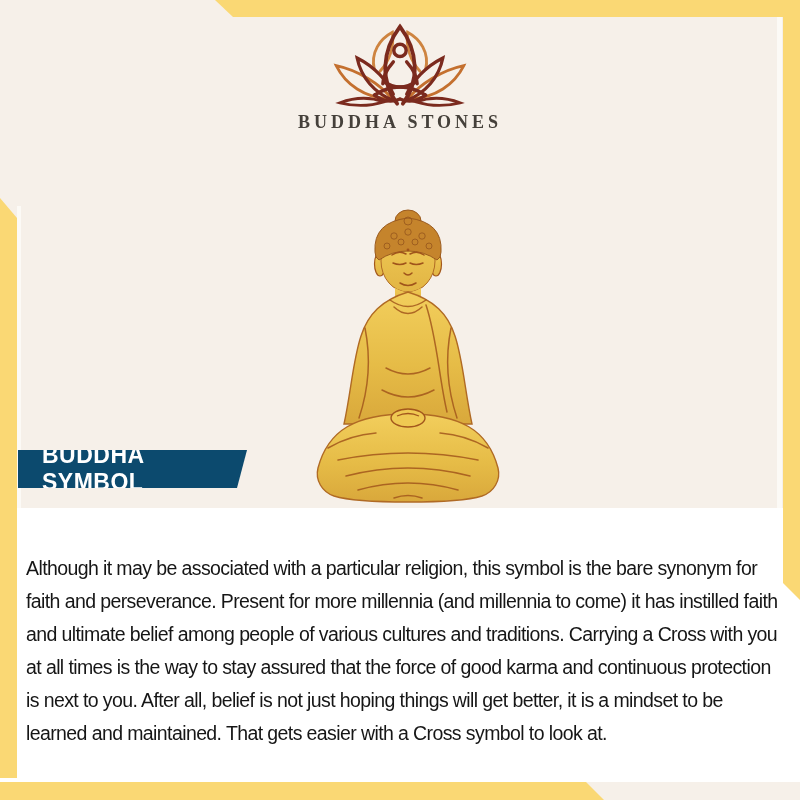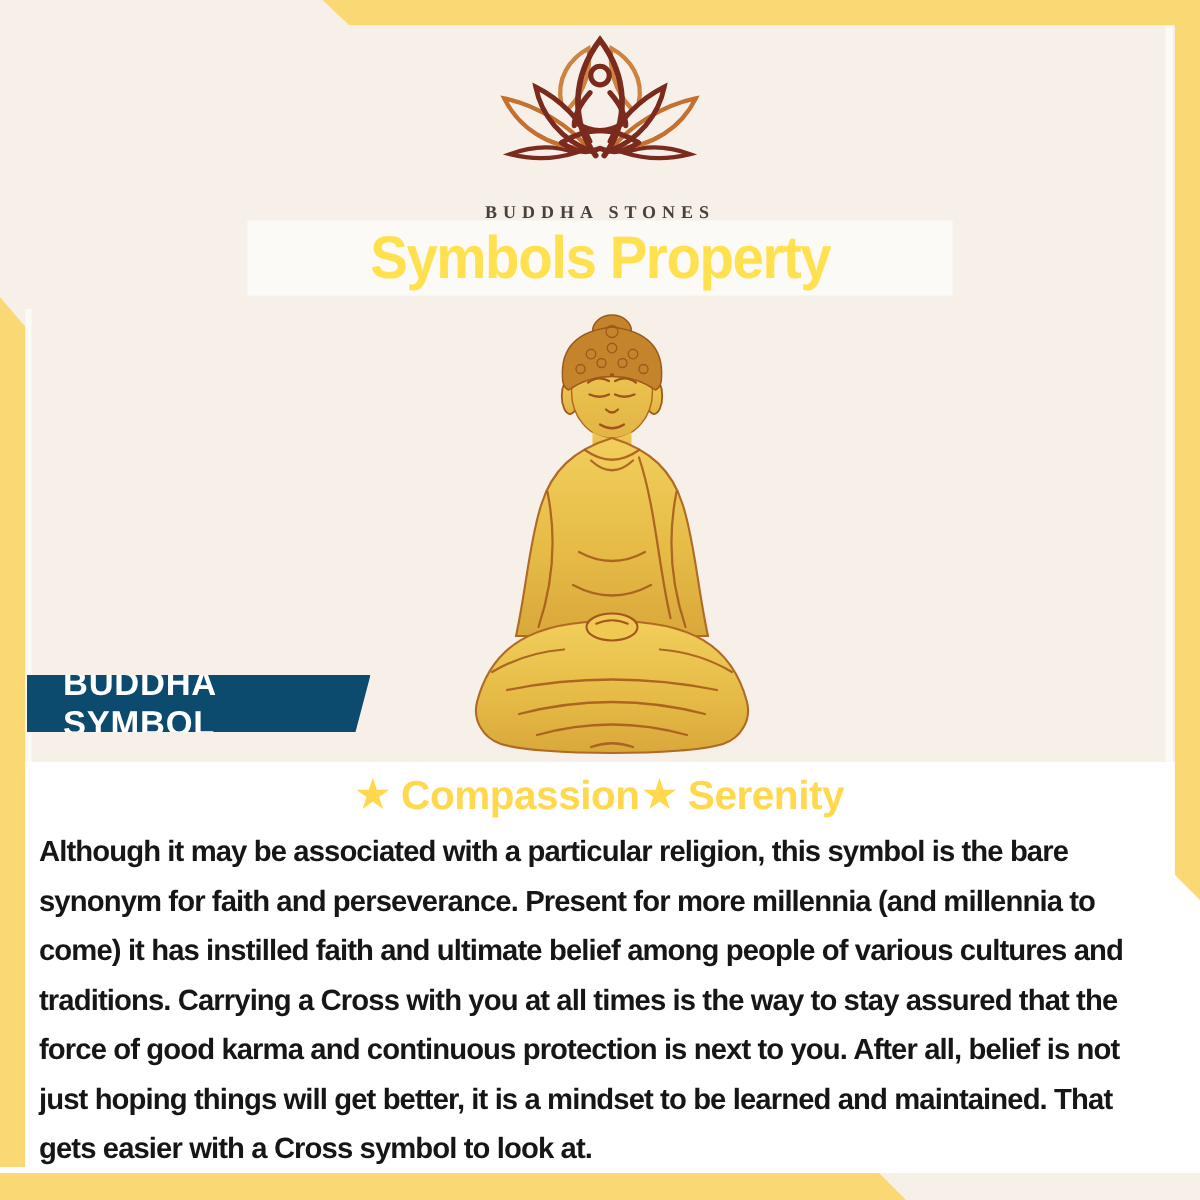--- a/index.html
+++ b/index.html
@@ -20,22 +20,22 @@
     clip-path:polygon(0 0,17px 20px,17px 580px,0 580px);}
   .bar-bottom{left:0;top:782px;width:604px;height:18px;
     clip-path:polygon(0 0,586px 0,604px 18px,0 18px);}
   .gap-right{position:absolute;left:777px;top:17px;width:5px;height:491px;background:#FCFAF6;}
   .gap-left{position:absolute;left:17px;top:206px;width:4px;height:302px;background:#FCFAF6;}
 
   
   .logo{position:absolute;left:315px;top:18px;width:170px;height:100px;}
   .brand{
     position:absolute;left:0;top:112px;width:800px;text-align:center;
-    font-family:"Liberation Serif",serif;font-size:12px;font-weight:600;
-    letter-spacing:4px;color:#45403A;margin-top:22px;
+    font-family:"Liberation Serif",serif;font-size:18px;font-weight:600;
+    letter-spacing:4px;color:#45403A;
   }
   
   .title-banner{
     position:absolute;left:165px;top:147px;width:470px;height:50px;
     background:#FCFAF6;display:flex;align-items:center;justify-content:center;
   }
   .title-text{
     font-size:40px;font-weight:bold;letter-spacing:-1px;color:#FFE04E;
     transform:scaleX(.94);
   }
@@ -53,21 +53,21 @@
   
   .features{
     position:absolute;left:0;top:515px;width:800px;text-align:center;
     color:#FFD84E;font-weight:bold;font-size:27px;letter-spacing:-.3px;
   }
   .features .star{font-size:25px;position:relative;top:-1px;}
   .features .star-lead{margin-right:8px;}
   .features .star-mid{margin-left:2px;margin-right:8px;}
   .paragraph{
     position:absolute;left:26px;top:552px;width:756px;
-    color:#161616;font-size:19.5px;font-weight:bold;line-height:33px;letter-spacing:-.6px;
+    color:#161616;font-size:19.5px;font-weight:normal;line-height:33px;letter-spacing:-.6px;
   }
 </style>
 </head>
 <body>
 
 <div class="canvas">
 
   <div class="cream-top"></div>
   <div class="cream-bottom"></div>
   <div class="gap-right"></div>
@@ -92,23 +92,20 @@
 
     <path d="M82,90 C64,66 66,34 85,9 C104,34 106,66 88,90" stroke="#7B2A1E" stroke-width="4"></path>
 
     <circle cx="85" cy="34" r="6.5" stroke="#7B2A1E" stroke-width="3.6"></circle>
     <path d="M78,46 C71,54 67,62 67,69 M92,46 C99,54 103,62 103,69" stroke="#7B2A1E" stroke-width="3.6"></path>
     <path d="M68,67 Q85,78 102,67" stroke="#7B2A1E" stroke-width="3.6"></path>
     <path d="M58,81 Q85,64 112,81 M58,81 Q72,91 85,85 M112,81 Q98,91 85,85" stroke="#7B2A1E" stroke-width="3.6"></path>
   </svg>
   <div class="brand">BUDDHA STONES</div>
 
-  <div class="title-banner">
-    <div class="title-text">Symbols Property</div>
-  </div>
 
   <svg class="buddha" viewBox="0 0 218 296">
     <defs>
       <linearGradient id="gold" x1="0" y1="0" x2="0" y2="1">
         <stop offset="0" stop-color="#F2CE5C"></stop>
         <stop offset="0.55" stop-color="#E6BC47"></stop>
         <stop offset="1" stop-color="#D9A83B"></stop>
       </linearGradient>
       <linearGradient id="goldFace" x1="0" y1="0" x2="0" y2="1">
         <stop offset="0" stop-color="#F0CA55"></stop>
@@ -167,19 +164,16 @@
     </g>
 
     <ellipse cx="110" cy="210" rx="17" ry="9" fill="#EFC952" stroke="#A3571C" stroke-width="1.4"></ellipse>
     <path d="M99,208 Q110,203 121,208" stroke="#A3571C" stroke-width="1.3" fill="none"></path>
   </svg>
 
   <div class="badge">
     <span class="badge-text">BUDDHA SYMBOL</span>
   </div>
 
-  <div class="features">
-    <span class="star star-lead">★</span><span>Compassion</span><span class="star star-mid">★</span><span>Serenity</span>
-  </div>
 
   <div class="paragraph">Although it may be associated with a particular religion, this symbol is the bare synonym for faith and perseverance. Present for more millennia (and millennia to come) it has instilled faith and ultimate belief among people of various cultures and traditions. Carrying a Cross with you at all times is the way to stay assured that the force of good karma and continuous protection is next to you. After all, belief is not just hoping things will get better, it is a mindset to be learned and maintained. That gets easier with a Cross symbol to look at.</div>
 
 </div>
 
 </body></html>

